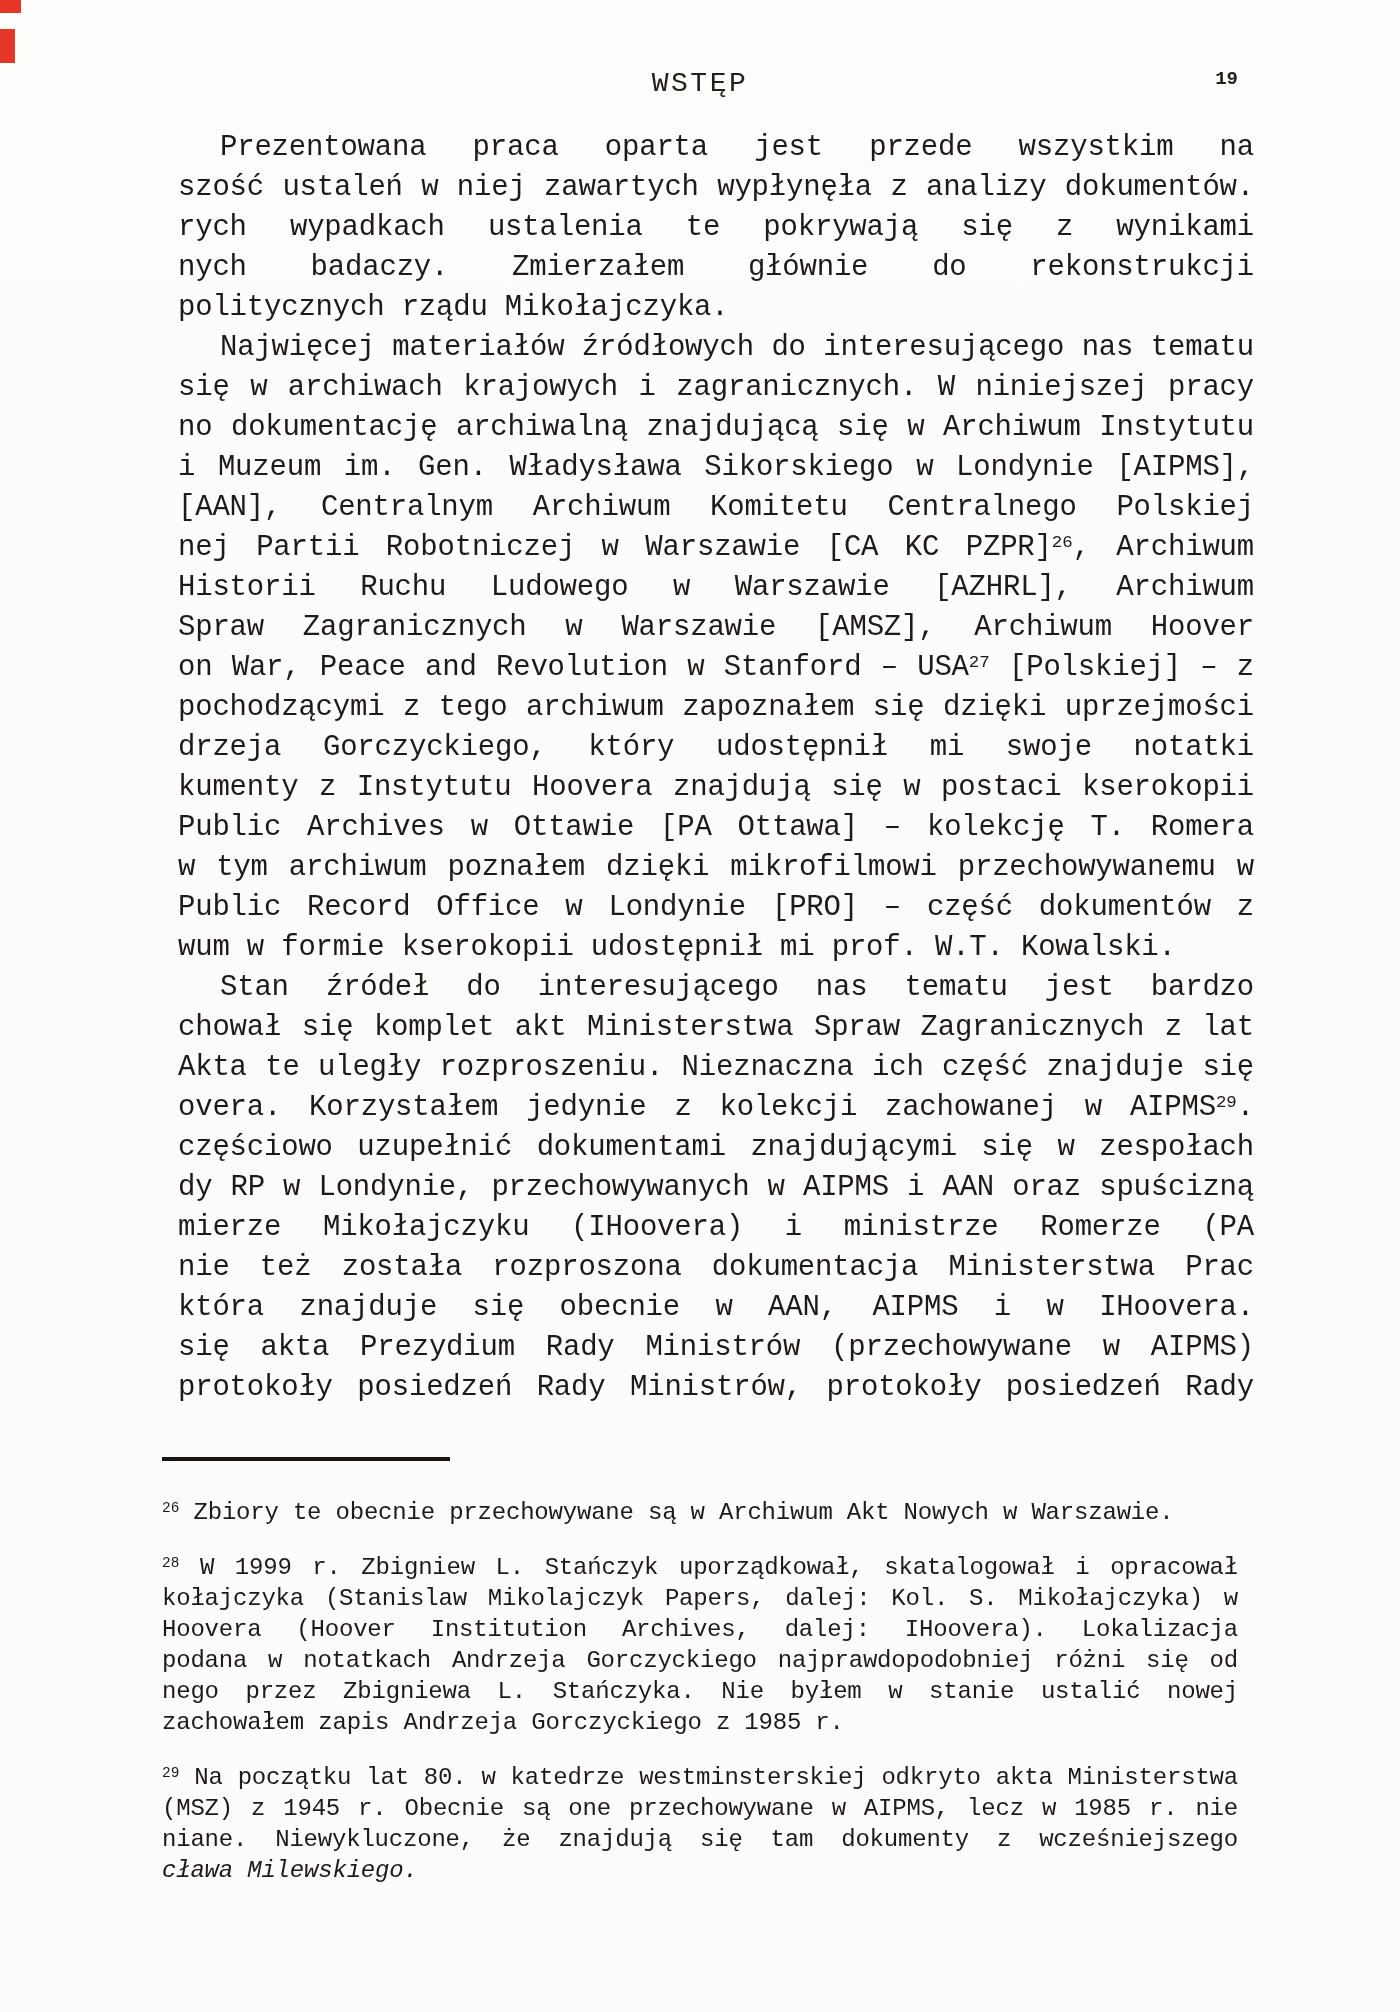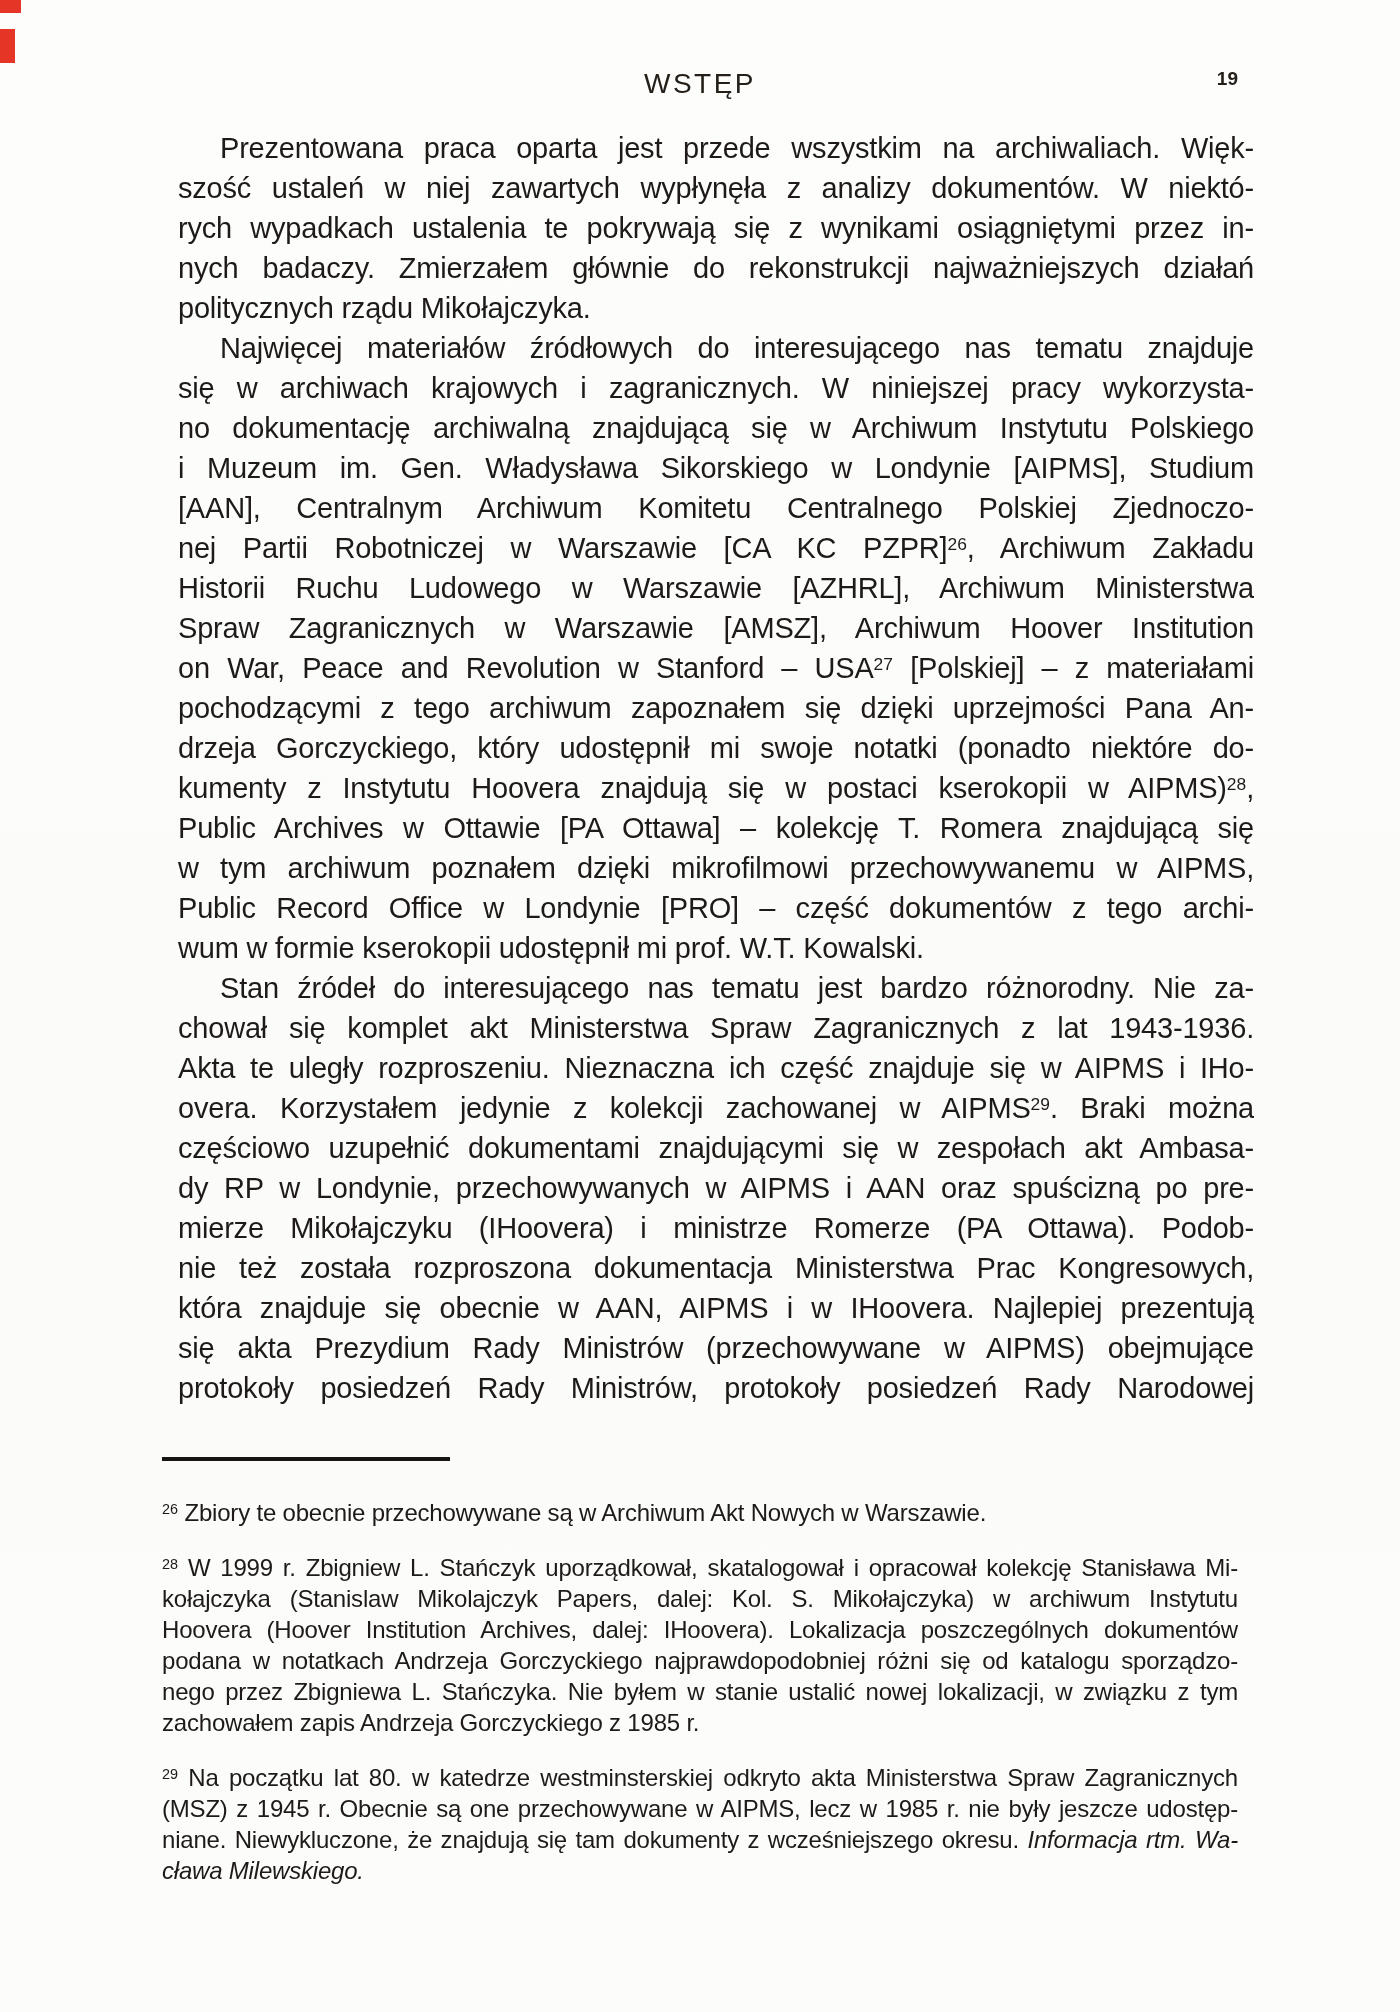--- a/index.html
+++ b/index.html
@@ -1,21 +1,21 @@
 <!DOCTYPE html>
 <html><head>
 <meta charset="utf-8">
 <style>
   html, body { margin: 0; padding: 0; background: #ffffff; }
   .page {
     position: relative;
     width: 1400px;
     height: 2012px;
     background: linear-gradient(180deg, #fdfdfc 0%, #fbfbf9 55%, #fcfcfa 100%);
-    font-family: Liberation Sans, sans-serif;
+    font-family: Liberation Mono, monospace;
     color: #1d1a17;
     overflow: hidden;
   }
   .running-head {
     position: absolute;
     left: 162px; top: 68px; width: 1076px; height: 36px;
   }
   .head-title {
     display: block;
     text-align: center;

